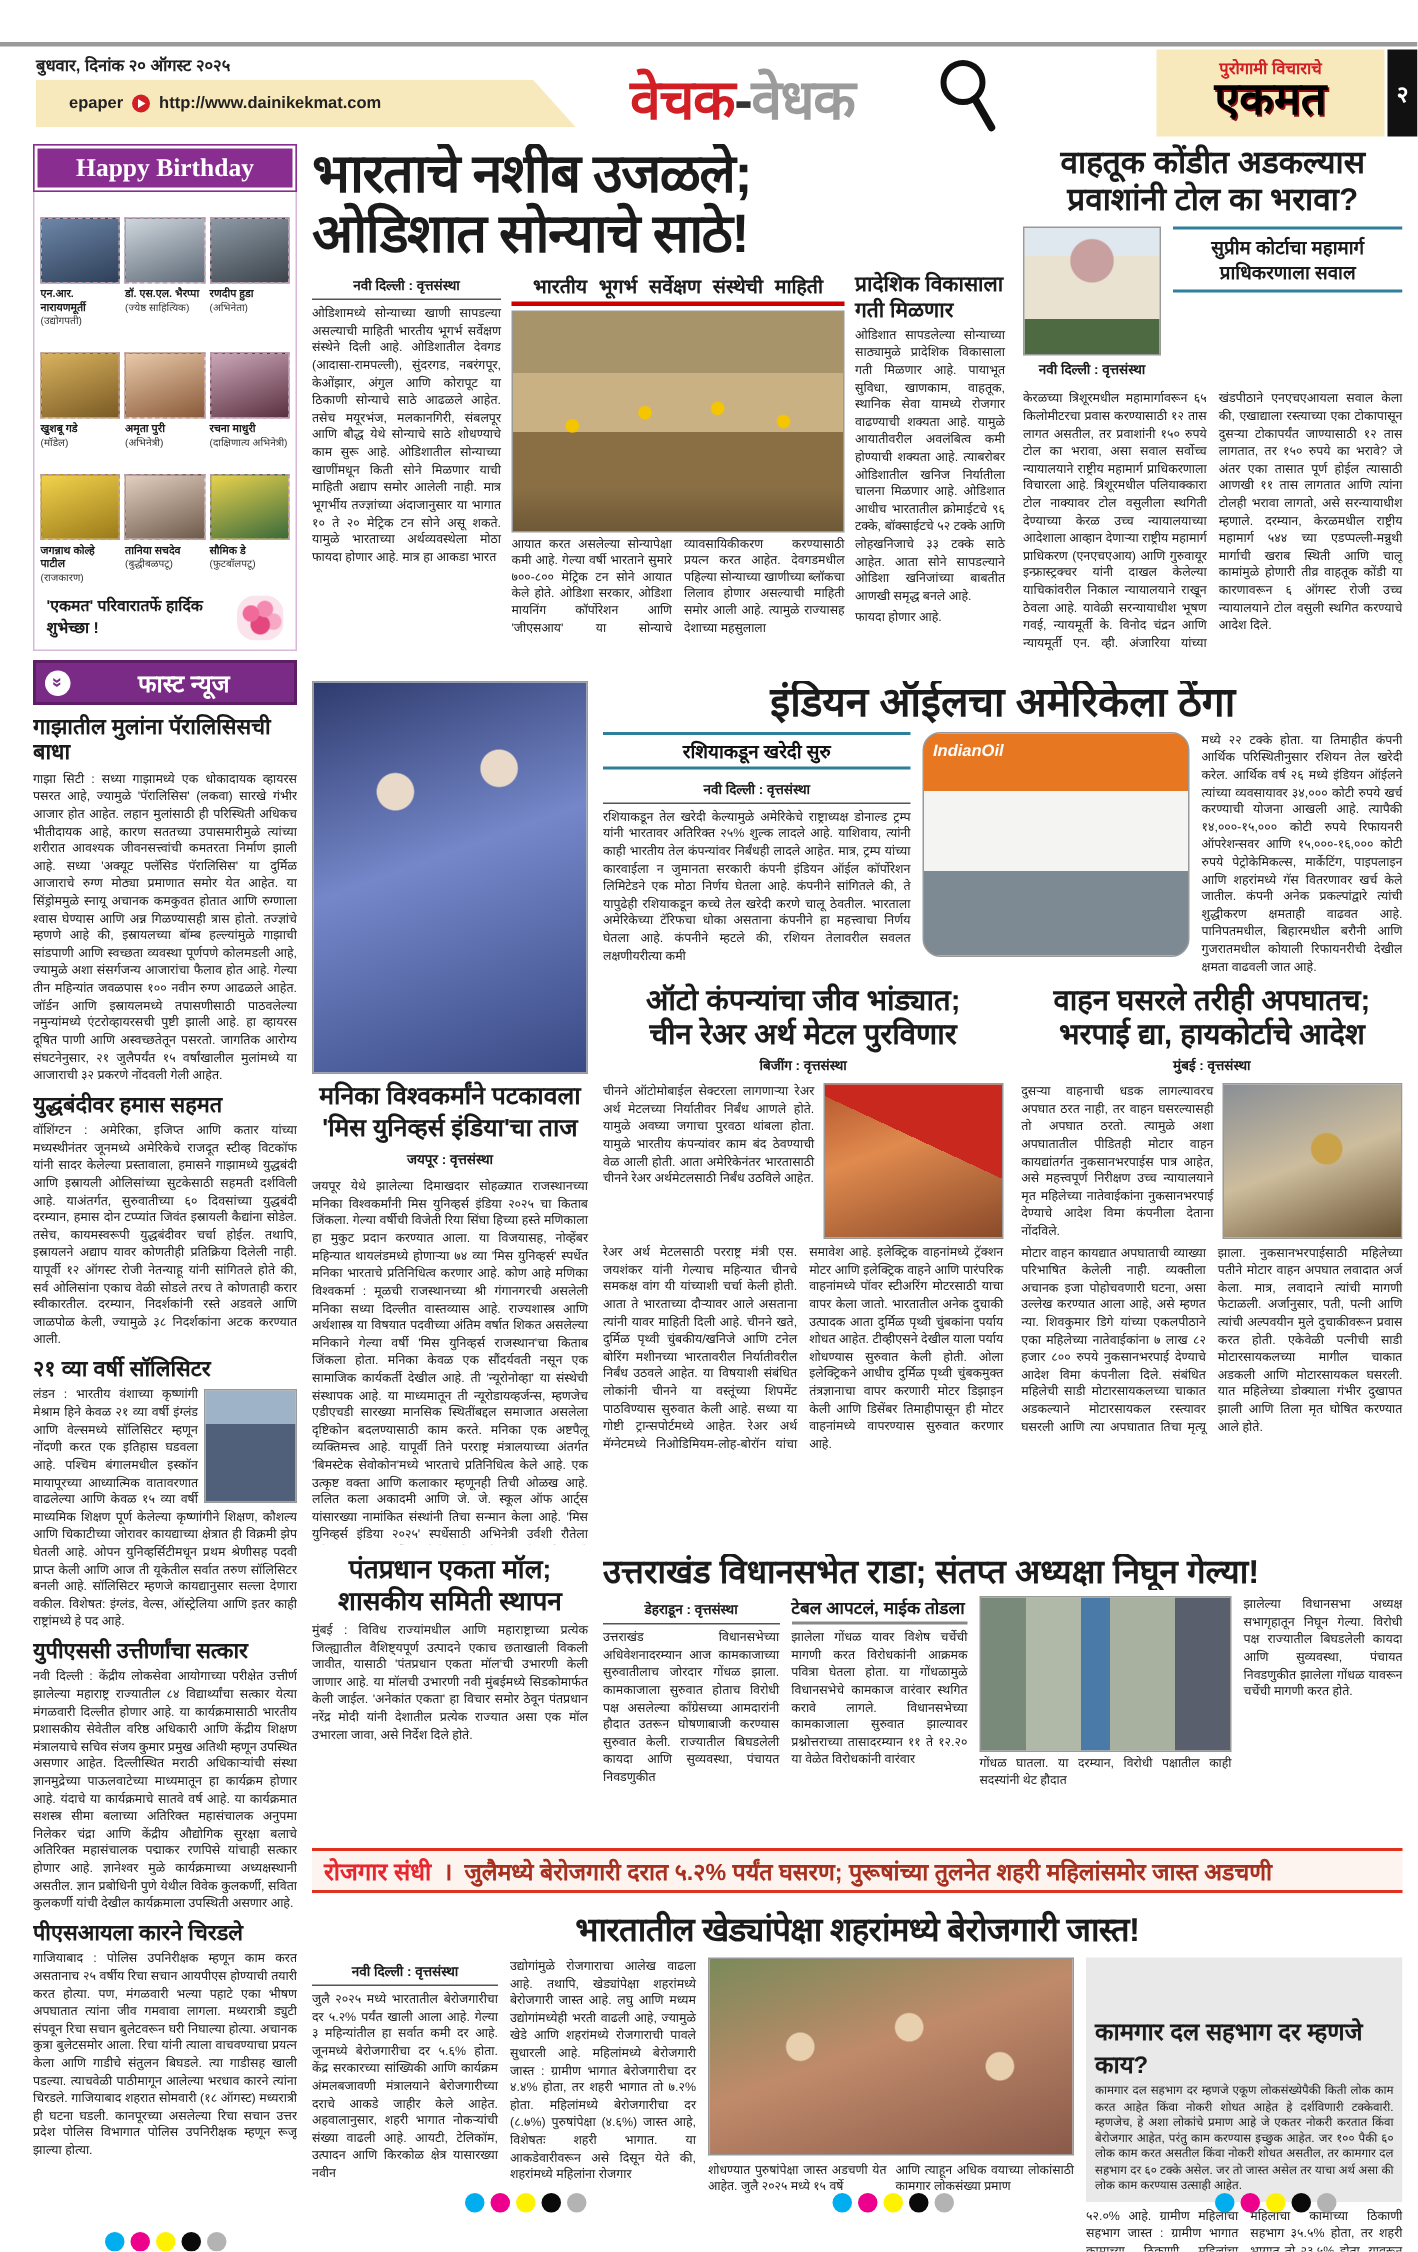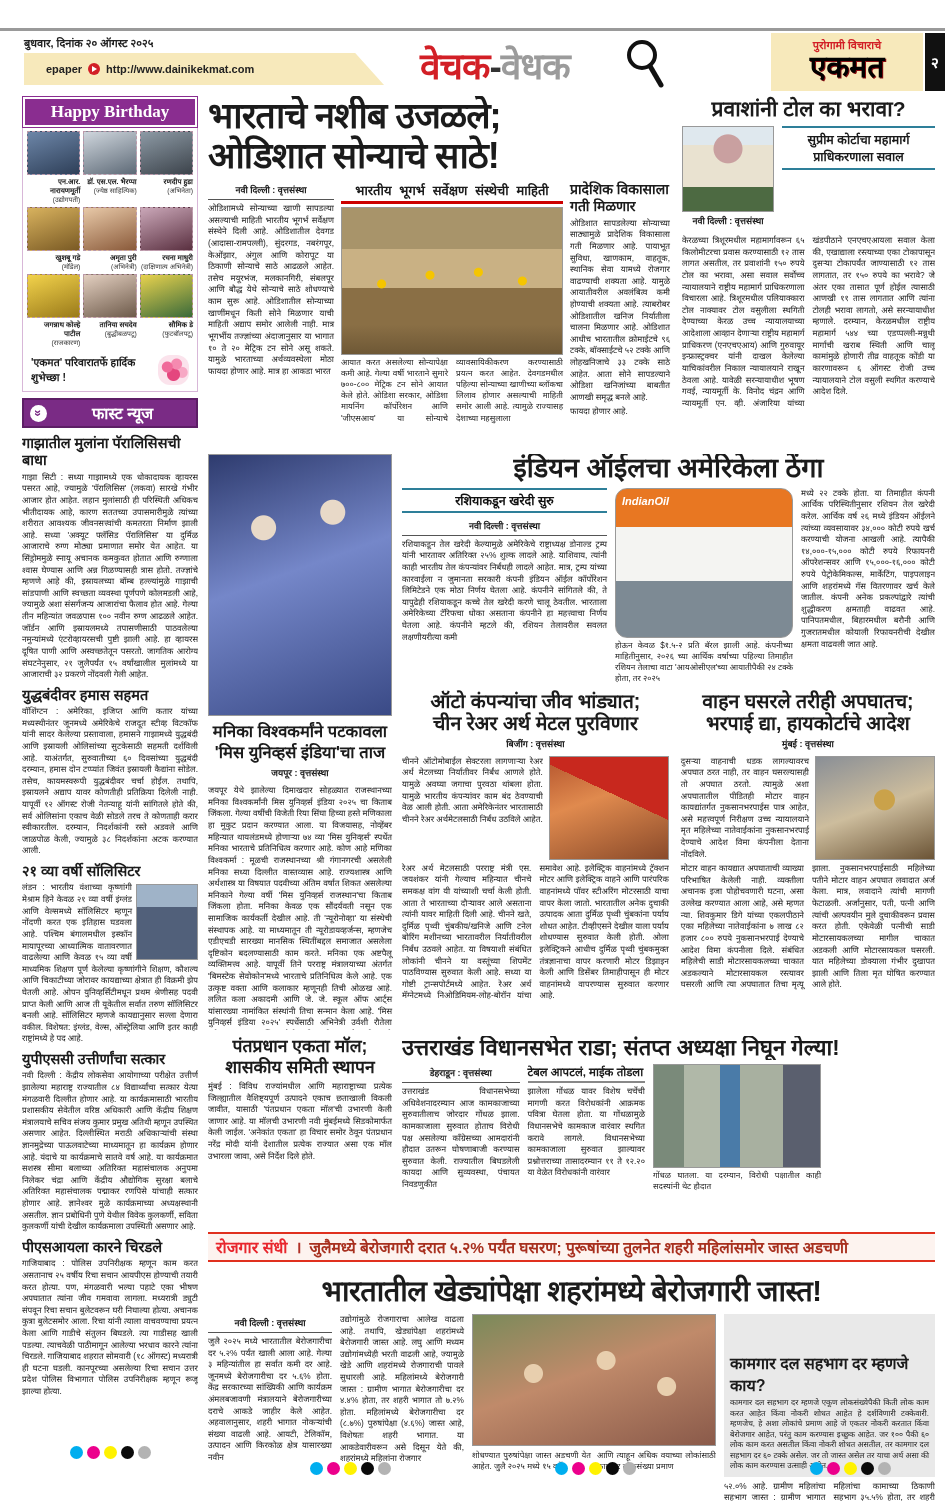--- a/index.html
+++ b/index.html
@@ -27,21 +27,21 @@
   
   .content { position:absolute; top:96px; left:22px; width:913px; display:grid; grid-template-columns:176px 1fr; gap:10px; }
   .sb { width:176px; }
   .mainc { display:flex; flex-direction:column; gap:6px; }
 
   
   .bday { border:1px solid #d8b7d8; background:#fff; }
   .bday-h { background:#8a2d90; color:#fff; text-align:center; font-family:"Liberation Serif","DejaVu Serif",serif;
     font-weight:700; font-size:17px; padding:3px 0; border:2px solid #fff; outline:1px solid #8a2d90; }
   .bgrid { display:grid; grid-template-columns:repeat(3,1fr); gap:3px; padding:4px; }
-  .bcell { text-align:right; }
+  .bcell { text-align:left;margin-top:14px; }
   .av { height:44px; border:1px dashed #b9a; }
   .av1{background:linear-gradient(160deg,#6d86a8,#2e3f58);} .av2{background:linear-gradient(160deg,#cfd6dd,#5e6a77);}
   .av3{background:linear-gradient(160deg,#8d9aa5,#3c434b);} .av4{background:linear-gradient(160deg,#d8b25e,#7a5a24);}
   .av5{background:linear-gradient(160deg,#e8c9a8,#8a5a3a);} .av6{background:linear-gradient(160deg,#caa7b8,#5a3040);}
   .av7{background:linear-gradient(160deg,#f2d24b,#9a7a1a);} .av8{background:linear-gradient(160deg,#e3cfc0,#6d5a4a);}
   .av9{background:linear-gradient(160deg,#e8d24e,#3a6a3a);}
   .bname { font-size:7.2px; font-weight:700; line-height:1.25; margin-top:2px; }
   .brole { font-size:6.8px; color:#333; }
   .bwish { display:flex; align-items:center; justify-content:space-between; padding:4px 8px 6px; }
   .bwish-t { font-size:10.5px; font-weight:700; line-height:1.4; }
@@ -122,21 +122,21 @@
 
   
   .band { border-top:2px solid #e0301e; border-bottom:2px solid #e0301e; background:#fdf3ef;
     display:flex; align-items:center; gap:8px; padding:3px 8px; height:30px; }
   .band-l { color:#e8262d; font-weight:800; font-size:16px; }
   .band-s { color:#b03026; font-weight:800; }
   .band-t { color:#a8301f; font-weight:800; font-size:15.5px; }
 
   
   .secE { height:242px; overflow:hidden; }
-  .un-hl { font-weight:800; font-size:29px; text-align:center; letter-spacing:-0.5px; margin:2px 0 5px; }
+  .un-hl { font-weight:800; font-size:22px; text-align:center; letter-spacing:-0.5px; margin:2px 0 5px; }
   .un-grid { display:grid; grid-template-columns:124px 124px 244px 1fr; gap:8px; }
   .ph-crowd { height:132px; background:
       radial-gradient(circle at 25% 45%,#e8cfae 0 9px,transparent 10px),
       radial-gradient(circle at 55% 35%,#e8cfae 0 9px,transparent 10px),
       radial-gradient(circle at 80% 55%,#e8cfae 0 9px,transparent 10px),
       linear-gradient(160deg,#7a8a5a,#c08a6a 45%,#8a5a4a); }
   .cap2 { display:grid; grid-template-columns:1fr 1fr; gap:6px; margin-top:2px; }
   .infobox { background:#e9e9e9; padding:5px 6px; margin-bottom:4px; }
   .info-t { font-weight:700; font-size:16px; margin-bottom:2px;margin-top:33px; }
   .info-b { font-size:7.8px; line-height:1.35; text-align:justify; }
@@ -289,20 +289,21 @@
             <div>
               <div class="side-t">प्रादेशिक विकासाला गती मिळणार</div>
               <div class="body">ओडिशात सापडलेल्या सोन्याच्या साठ्यामुळे प्रादेशिक विकासाला गती मिळणार आहे. पायाभूत सुविधा, खाणकाम, वाहतूक, स्थानिक सेवा यामध्ये रोजगार वाढण्याची शक्यता आहे. यामुळे आयातीवरील अवलंबित्व कमी होण्याची शक्यता आहे. त्याबरोबर ओडिशातील खनिज निर्यातीला चालना मिळणार आहे. ओडिशात आधीच भारतातील क्रोमाईटचे ९६ टक्के, बॉक्साईटचे ५२ टक्के आणि लोहखनिजाचे ३३ टक्के साठे आहेत. आता सोने सापडल्याने ओडिशा खनिजांच्या बाबतीत आणखी समृद्ध बनले आहे.</div>
               <div class="body" style="margin-top:2px;">फायदा होणार आहे.</div>
             </div>
           </div>
         </div>
 
         <div>
           <div class="toll-hl">
+            <div>वाहतूक कोंडीत अडकल्यास</div>
             <div>प्रवाशांनी टोल का भरावा?</div>
           </div>
           <div class="toll-row">
             <div>
               <div class="ph ph-court"></div>
               <div class="byline noline">नवी दिल्ली : वृत्तसंस्था</div>
             </div>
             <div>
               <div class="toll-sub">सुप्रीम कोर्टाचा महामार्ग प्राधिकरणाला सवाल</div>
             </div>
@@ -325,21 +326,20 @@
             <div class="oil-grid">
               <div>
                 <div class="kicker">रशियाकडून खरेदी सुरु</div>
                 <div class="byline">नवी दिल्ली : वृत्तसंस्था</div>
                 <div class="body">रशियाकडून तेल खरेदी केल्यामुळे अमेरिकेचे राष्ट्राध्यक्ष डोनाल्ड ट्रम्प यांनी भारतावर अतिरिक्त २५% शुल्क लादले आहे. याशिवाय, त्यांनी काही भारतीय तेल कंपन्यांवर निर्बंधही लादले आहेत. मात्र, ट्रम्प यांच्या कारवाईला न जुमानता सरकारी कंपनी इंडियन ऑईल कॉर्पोरेशन लिमिटेडने एक मोठा निर्णय घेतला आहे. कंपनीने सांगितले की, ते यापुढेही रशियाकडून कच्चे तेल खरेदी करणे चालू ठेवतील. भारताला अमेरिकेच्या टॅरिफचा धोका असताना कंपनीने हा महत्त्वाचा निर्णय घेतला आहे. कंपनीने म्हटले की, रशियन तेलावरील सवलत लक्षणीयरीत्या कमी</div>
               </div>
               <div>
                 <div class="ph ph-pump">
                   <span class="brand">IndianOil</span>
                 </div>
-                <div class="cap">होऊन केवळ $१.५-२ प्रति बॅरल झाली आहे. कंपनीच्या माहितीनुसार, २०२६ च्या आर्थिक वर्षाच्या पहिल्या तिमाहीत रशियन तेलाचा वाटा 'आयओसीएल'च्या आयातीपैकी २४ टक्के होता, तर २०२५</div>
               </div>
               <div class="body">मध्ये २२ टक्के होता. या तिमाहीत कंपनी आर्थिक परिस्थितीनुसार रशियन तेल खरेदी करेल. आर्थिक वर्ष २६ मध्ये इंडियन ऑईलने त्यांच्या व्यवसायावर ३४,००० कोटी रुपये खर्च करण्याची योजना आखली आहे. त्यापैकी १४,०००-१५,००० कोटी रुपये रिफायनरी ऑपरेशन्सवर आणि १५,०००-१६,००० कोटी रुपये पेट्रोकेमिकल्स, मार्केटिंग, पाइपलाइन आणि शहरांमध्ये गॅस वितरणावर खर्च केले जातील. कंपनी अनेक प्रकल्पांद्वारे त्यांची शुद्धीकरण क्षमताही वाढवत आहे. पानिपतमधील, बिहारमधील बरौनी आणि गुजरातमधील कोयाली रिफायनरीची देखील क्षमता वाढवली जात आहे.</div>
             </div>
           </div>
 
           <div class="two-art">
             <div>
               <div class="art-hl2">
                 <div>ऑटो कंपन्यांचा जीव भांड्यात;</div>
                 <div>चीन रेअर अर्थ मेटल पुरविणार</div>
@@ -385,20 +385,21 @@
               <div class="body">उत्तराखंड विधानसभेच्या अधिवेशनादरम्यान आज कामकाजाच्या सुरुवातीलाच जोरदार गोंधळ झाला. कामकाजाला सुरुवात होताच विरोधी पक्ष असलेल्या काँग्रेसच्या आमदारांनी हौदात उतरून घोषणाबाजी करण्यास सुरुवात केली. राज्यातील बिघडलेली कायदा आणि सुव्यवस्था, पंचायत निवडणुकीत</div>
             </div>
             <div>
               <div class="utt-sub">टेबल आपटलं, माईक तोडला</div>
               <div class="body">झालेला गोंधळ यावर विशेष चर्चेची मागणी करत विरोधकांनी आक्रमक पवित्रा घेतला होता. या गोंधळामुळे विधानसभेचे कामकाज वारंवार स्थगित करावे लागले. विधानसभेच्या कामकाजाला सुरुवात झाल्यावर प्रश्नोत्तराच्या तासादरम्यान ११ ते १२.२० या वेळेत विरोधकांनी वारंवार</div>
             </div>
             <div>
               <div class="ph ph-assembly"></div>
               <div class="cap">गोंधळ घातला. या दरम्यान, विरोधी पक्षातील काही सदस्यांनी थेट हौदात</div>
             </div>
+            <div class="body">झालेल्या विधानसभा अध्यक्ष सभागृहातून निघून गेल्या. विरोधी पक्ष राज्यातील बिघडलेली कायदा आणि सुव्यवस्था, पंचायत निवडणुकीत झालेला गोंधळ यावरून चर्चेची मागणी करत होते.</div>
           </div>
         </div>
       </div>
 
       <div class="band">
         <span class="band-l">रोजगार संधी</span>
         <span class="band-s">।</span>
         <span class="band-t">जुलैमध्ये बेरोजगारी दरात ५.२% पर्यंत घसरण; पुरूषांच्या तुलनेत शहरी महिलांसमोर जास्त अडचणी</span>
       </div>
 

